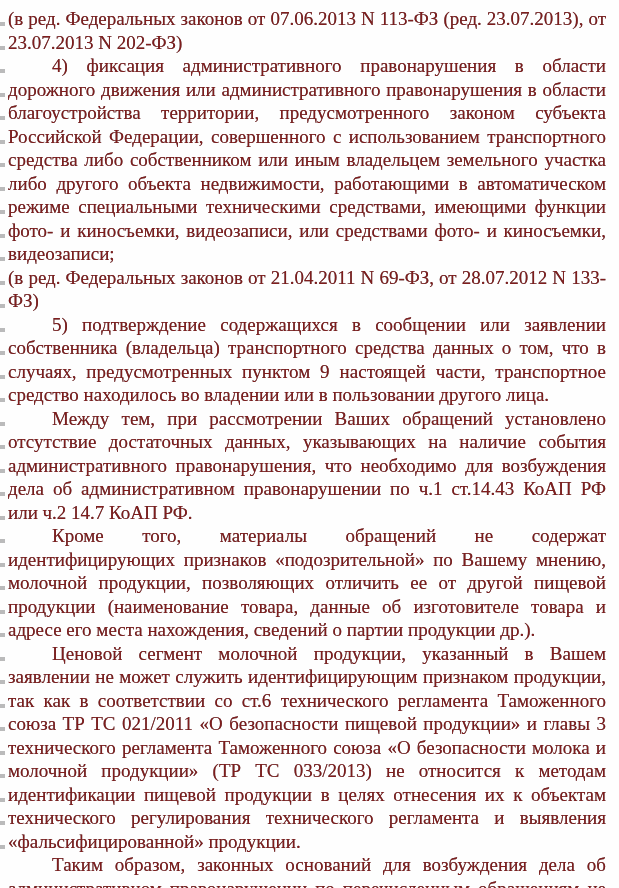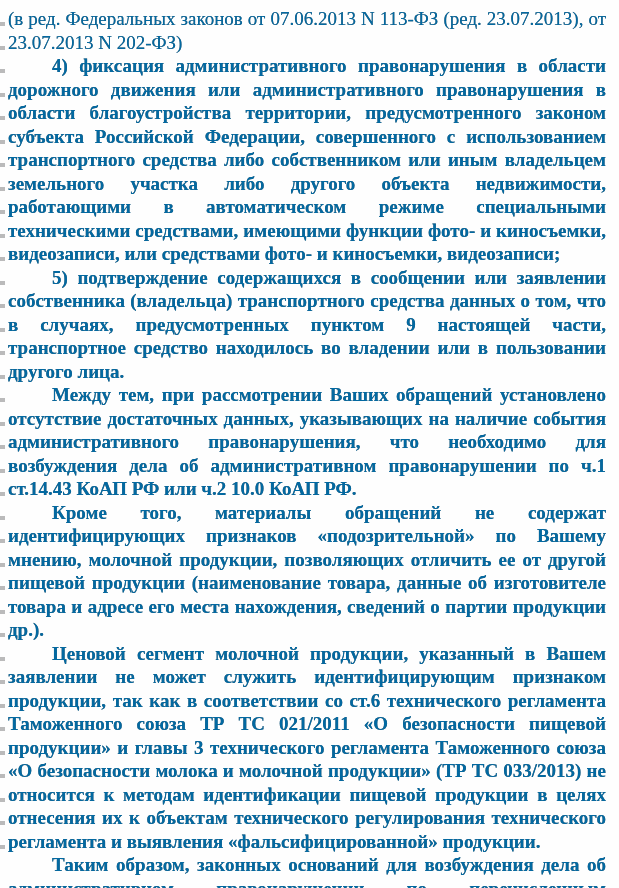--- a/index.html
+++ b/index.html
@@ -26,21 +26,20 @@
     
     text-shadow: 0 0 0.55px rgba(25,25,28,0.65);
     position: relative;
     z-index: 1;
   }
   .para {
     margin: 0;
   }
   .para.indent {
     text-indent: 44px;
-    font-weight: bold;
   }
   
   .scan-edge {
     position: absolute;
     left: 0;
     top: 22px;
     width: 5px;
     height: 846px;
     z-index: 2;
     background: repeating-linear-gradient(
@@ -52,23 +51,24 @@
     );
     opacity: 0.55;
     pointer-events: none;
   }
 </style>
 </head>
 <body style="background: rgb(254, 254, 254);">
 
 <div class="scan-edge"></div>
 
-<div class="page" style="color: #0369a1;">
+<div class="page" style="color: #7f1d1d;">
   <div id="paragraphs">
       <p class="para">(в ред. Федеральных законов от 07.06.2013 N 113-ФЗ (ред. 23.07.2013), от 23.07.2013 N 202-ФЗ)</p>
       <p class="para indent">4) фиксация административного правонарушения в области дорожного движения или административного правонарушения в области благоустройства территории, предусмотренного законом субъекта Российской Федерации, совершенного с использованием транспортного средства либо собственником или иным владельцем земельного участка либо другого объекта недвижимости, работающими в автоматическом режиме специальными техническими средствами, имеющими функции фото- и киносъемки, видеозаписи, или средствами фото- и киносъемки, видеозаписи;</p>
+      <p class="para">(в ред. Федеральных законов от 21.04.2011 N 69-ФЗ, от 28.07.2012 N 133-ФЗ)</p>
       <p class="para indent">5) подтверждение содержащихся в сообщении или заявлении собственника (владельца) транспортного средства данных о том, что в случаях, предусмотренных пунктом 9 настоящей части, транспортное средство находилось во владении или в пользовании другого лица.</p>
-      <p class="para indent">Между тем, при рассмотрении Ваших обращений установлено отсутствие достаточных данных, указывающих на наличие события административного правонарушения, что необходимо для возбуждения дела об административном правонарушении по ч.1 ст.14.43 КоАП РФ или ч.2 10.0 КоАП РФ.</p>
+      <p class="para indent">Между тем, при рассмотрении Ваших обращений установлено отсутствие достаточных данных, указывающих на наличие события административного правонарушения, что необходимо для возбуждения дела об административном правонарушении по ч.1 ст.14.43 КоАП РФ или ч.2 14.7 КоАП РФ.</p>
       <p class="para indent">Кроме того, материалы обращений не содержат идентифицирующих признаков «подозрительной» по Вашему мнению, молочной продукции, позволяющих отличить ее от другой пищевой продукции (наименование товара, данные об изготовителе товара и адресе его места нахождения, сведений о партии продукции др.).</p>
       <p class="para indent">Ценовой сегмент молочной продукции, указанный в Вашем заявлении не может служить идентифицирующим признаком продукции, так как в соответствии со ст.6 технического регламента Таможенного союза ТР ТС 021/2011 «О безопасности пищевой продукции» и главы 3 технического регламента Таможенного союза «О безопасности молока и молочной продукции» (ТР ТС 033/2013) не относится к методам идентификации пищевой продукции в целях отнесения их к объектам технического регулирования технического регламента и выявления «фальсифицированной» продукции.</p>
       <p class="para indent">Таким образом, законных оснований для возбуждения дела об административном правонарушении по перечисленным обращениям не усматривается.</p>
     </div>
 </div>
 
 </body></html>

